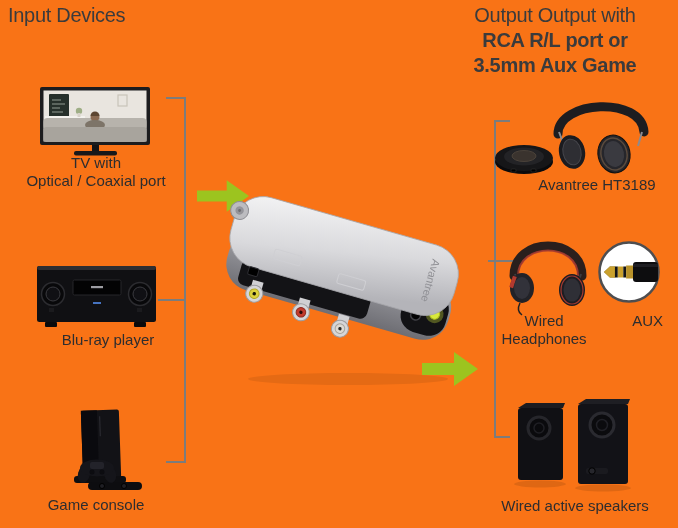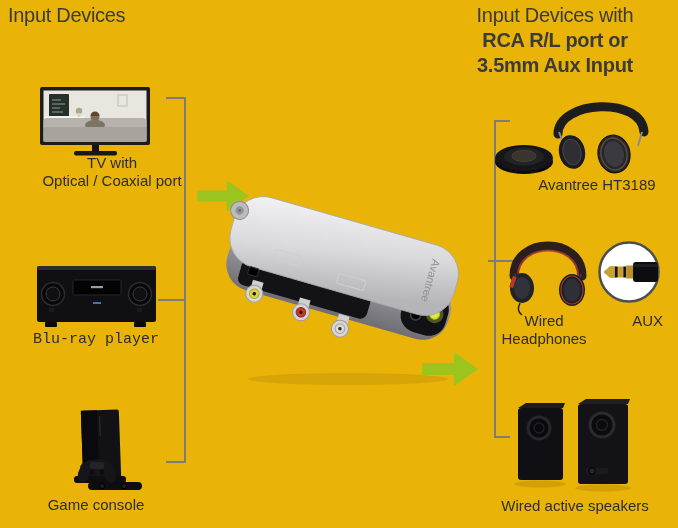--- a/index.html
+++ b/index.html
@@ -1,38 +1,38 @@
 <!DOCTYPE html>
 <html style="--arrow-green: #9CC41F;"><head>
 <meta charset="utf-8">
 <style>
   html,body{margin:0;padding:0;background:#fff;}
-  #canvas{position:relative;width:678px;height:528px;background:#eab308;
+  #canvas{position:relative;width:678px;height:528px;background:#f97316;
     font-family:"Liberation Sans",sans-serif;overflow:hidden;}
   .hdr{position:absolute;color:#3b3b3c;font-size:20px;line-height:25px;letter-spacing:-0.3px;}
   .hdr .b{font-weight:bold;}
   .lbl{position:absolute;color:#2d2d2f;font-size:15px;line-height:17.5px;text-align:center;}
   .line{position:absolute;background:#7c7c7c;}
   .arrow{position:absolute;}
   .icon{position:absolute;}
   svg text{font-family:"Liberation Sans",sans-serif;}
 </style>
 </head>
 <body>
 
 <div id="canvas">
 
   <div class="hdr" style="left:8px;top:3px;">
     <div>Input Devices</div>
   </div>
 
   <div class="hdr" style="left:440px;top:3px;width:230px;text-align:center;">
-    <div>Input Devices with</div>
+    <div>Output Output with</div>
     <div class="b">RCA R/L port or</div>
-    <div class="b">3.5mm Aux Input</div>
+    <div class="b">3.5mm Aux Game</div>
   </div>
 
   <div>
     <div class="line" style="left:184px;top:97px;width:2px;height:366px;"></div>
     <div class="line" style="left:166px;top:97px;width:18px;height:2px;"></div>
     <div class="line" style="left:158px;top:299px;width:26px;height:2px;"></div>
     <div class="line" style="left:166px;top:461px;width:18px;height:2px;"></div>
   </div>
 
   <div>
@@ -59,41 +59,41 @@
     <circle cx="41" cy="26" r="3.2" fill="#9fae86"></circle>
     <rect x="39.5" y="28" width="3" height="4" fill="#d8d3ca"></rect>
     <rect x="5.5" y="33" width="103" height="12" rx="4" fill="#b7b3ac"></rect>
     <circle cx="57" cy="32" r="4.5" fill="#8a6a52"></circle>
     <path d="M52.5,31 a4.5,4.5 0 0 1 9,0" fill="#5d4632"></path>
     <ellipse cx="57" cy="40" rx="10" ry="5" fill="#7d7468"></ellipse>
     <rect x="5.5" y="42" width="103" height="15" rx="3" fill="#a8a49d"></rect>
     <rect x="54" y="60" width="7" height="6" fill="#141416"></rect>
     <rect x="36" y="66" width="43" height="4.5" rx="2" fill="#18181a"></rect>
   </svg>
-  <div class="lbl" style="left:24px;top:154px;width:176px;">
+  <div class="lbl" style="left:8px;top:154px;width:176px;">
     <div>TV with</div>
     <div>Optical / Coaxial port</div>
   </div>
 
   <svg class="icon" style="left:33px;top:258px;" width="127" height="74" viewBox="0 0 127 74">
     <rect x="4" y="8" width="119" height="56" rx="2.5" fill="#101013"></rect>
     <rect x="4" y="8" width="119" height="4" rx="2" fill="#2e2e31"></rect>
     <circle cx="20" cy="36" r="11.5" fill="#08080a" stroke="#2c2c30" stroke-width="1.5"></circle>
     <circle cx="20" cy="36" r="7" fill="#101014" stroke="#3b3b40"></circle>
     <circle cx="107" cy="36" r="11.5" fill="#08080a" stroke="#2c2c30" stroke-width="1.5"></circle>
     <circle cx="107" cy="36" r="7" fill="#101014" stroke="#3b3b40"></circle>
     <rect x="40" y="22" width="48" height="15" rx="1.5" fill="#030304" stroke="#26262a"></rect>
     <rect x="58" y="28" width="12" height="2.2" fill="#b9b9bf" opacity="0.85"></rect>
     <rect x="60" y="44" width="8" height="2" fill="#4a79c9" opacity="0.95"></rect>
     <rect x="16" y="50" width="5" height="4" fill="#1b1b1e"></rect>
     <rect x="104" y="50" width="5" height="4" fill="#1b1b1e"></rect>
     <rect x="12" y="64" width="12" height="5" rx="1" fill="#0a0a0c"></rect>
     <rect x="101" y="64" width="12" height="5" rx="1" fill="#0a0a0c"></rect>
   </svg>
-  <div class="lbl" style="left:8px;top:331px;width:176px;font-family:Liberation Mono, monospace;">Blu-ray player</div>
+  <div class="lbl" style="left:20px;top:331px;width:176px;">Blu-ray player</div>
 
   <svg class="icon" style="left:50px;top:406px;" width="105" height="92" viewBox="0 0 105 92">
     <g transform="rotate(-2 55 38)">
       <rect x="32" y="4" width="38" height="68" rx="2" fill="#121216"></rect>
       <rect x="32" y="4" width="16" height="68" fill="#0a0a0e"></rect>
       <rect x="50" y="10" width="1.2" height="20" fill="#2a2a30"></rect>
     </g>
     <rect x="24" y="70" width="52" height="7" rx="3" fill="#0e0e11"></rect>
     <rect x="38" y="76" width="54" height="8" rx="4" fill="#0d0d10"></rect>
     <circle cx="52" cy="80" r="2.5" fill="#1f1f24" stroke="#000"></circle>

